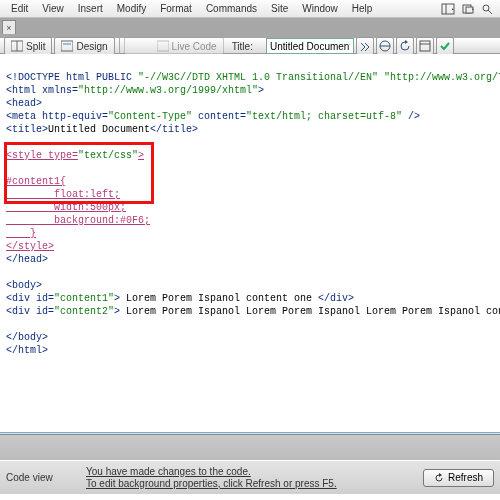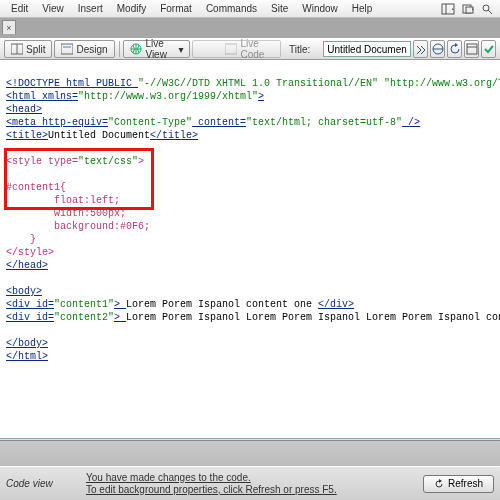--- a/index.html
+++ b/index.html
@@ -9,43 +9,43 @@
   .menubar .mitem { padding: 2px 7px; cursor: default; }
   .menubar .spacer { flex: 1; }
   .menubar .micon { width: 16px; height: 14px; margin-left: 4px; display: flex; align-items: center; justify-content: center; }
   .micon svg { width: 14px; height: 12px; }
   
   .tabstrip { height: 16px; background: #a7a7a7; display: flex; align-items: flex-end; padding-left: 2px; }
   .tab { width: 14px; height: 14px; background: #e9e9e9; border: 1px solid #888; border-bottom: none; display: flex; align-items: center; justify-content: center; font-size: 9px; color: #555; cursor: default; }
   
   .gap1 { height: 4px; background: #a7a7a7; }
   
-  .toolbar { display: flex; align-items: center; height: 22px; background: linear-gradient(#fefefe, #dcdcdc); border-top: 1px solid #fff; border-bottom: 1px solid #999; padding: 0 4px; gap: 2px; }
+  .toolbar { display: flex; align-items: center; height: 16px; background: linear-gradient(#fefefe, #dcdcdc); border-top: 1px solid #fff; border-bottom: 1px solid #999; padding: 0 4px; gap: 2px; }
   .tbtn { height: 18px; padding: 0 6px; border: 1px solid #999; border-radius: 2px; background: linear-gradient(#fdfdfd,#e4e4e4); display: flex; align-items: center; gap: 3px; font-size: 10px; color: #333; }
   .tbtn.disabled { opacity: 0.5; padding-left: 32px; }
   .tico { width: 12px; height: 12px; display: inline-flex; align-items: center; justify-content: center; }
   .tico svg { width: 12px; height: 12px; }
   .titlelabel { font-size: 10px; color: #333; margin: 0 11px 0 6px; }
   .titleinput { width: 88px; height: 16px; border: 1px solid #7a9; background: #fff; font-size: 10px; padding: 0 3px; }
   .smallicon { width: 18px; height: 18px; border: 1px solid #999; border-radius: 2px; background: linear-gradient(#fdfdfd,#e4e4e4); display: flex; align-items: center; justify-content: center; }
   .smallicon svg { width: 12px; height: 12px; }
   .vsep { width: 1px; height: 16px; background: #aaa; margin: 0 2px; }
   
   .code-wrap { width: 500px; height: 380px; background: #fff; position: relative; overflow: hidden; }
   .code { padding: 4px 6px; font-family: "Courier New", monospace; font-size: 10px; color: #000; white-space: pre; line-height: 13px; }
-  .c-tag { color: #0b2c7a; text-decoration: underline; }
+  .c-tag { color: #0b2c7a; }
   .c-str { color: #137a13; }
-  .c-pink { color: #b33b7a; }
+  .c-pink { color: #b33b7a; text-decoration: underline; }
   
   .highlight-box { position: absolute; border: 3px solid #e11; left: 4px; top: 88px; width: 150px; height: 62px; pointer-events: none; }
   .baseline { position: absolute; left: 0; bottom: 0; width: 100%; height: 2px; background: #c9e6ff; border-top: 1px solid #8ab; }
   
   .statusgap { height: 26px; background: linear-gradient(#c8c8c8, #bcbcbc); border-top: 1px solid #888; }
   .statusbar { height: 34px; background: linear-gradient(#e4e4e4, #cfcfcf); border-top: 1px solid #fff; display: flex; align-items: center; padding: 0 6px; font-size: 10px; color: #333; gap: 20px; }
-  .statusbar .left { width: 60px; font-style: italic; }
+  .statusbar .left { width: 60px; }
   .statusbar .mid { flex: 1; line-height: 12px; text-decoration: underline; }
   .statusbar .refresh { height: 18px; padding: 0 10px; border: 1px solid #777; border-radius: 3px; background: linear-gradient(#fdfdfd,#dedede); display: flex; align-items: center; gap: 4px; font-size: 10px; }
   .refresh svg { width: 10px; height: 10px; }
 </style>
 </head>
 <body>
 
 <div class="menubar">
   <span class="mitem">Edit</span>
   <span class="mitem">View</span>
@@ -97,30 +97,20 @@
   <div class="tbtn">
     <span class="tico">
         <svg viewBox="0 0 12 12">
           <rect x="0" y="1" width="12" height="10" fill="none" stroke="#666"></rect>
           <rect x="2" y="3" width="8" height="2" fill="#9bd"></rect>
         </svg>
       </span>
     <span>Design</span>
   </div>
   <div class="vsep"></div>
-  <div class="tbtn">
-    <span class="tico">
-        <svg viewBox="0 0 12 12">
-          <circle cx="6" cy="6" r="5" fill="none" stroke="#2a6"></circle>
-          <path d="M1 6 H11 M6 1 V11 M3 2 Q6 6 3 10 M9 2 Q6 6 9 10" fill="none" stroke="#2a6"></path>
-        </svg>
-      </span>
-    <span>Live View</span>
-    <span>▾</span>
-  </div>
   <div class="tbtn disabled">
     <span class="tico">
         <svg viewBox="0 0 12 12">
           <rect x="0" y="1" width="12" height="10" fill="none" stroke="#888"></rect>
         </svg>
       </span>
     <span>Live Code</span>
   </div>
   <span class="titlelabel">Title:</span>
   <input class="titleinput" value="Untitled Document" style="">

